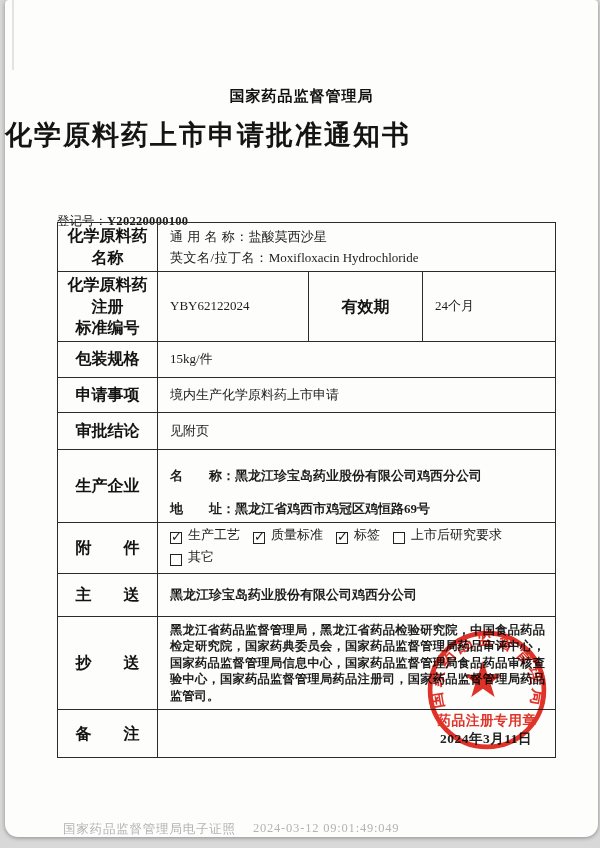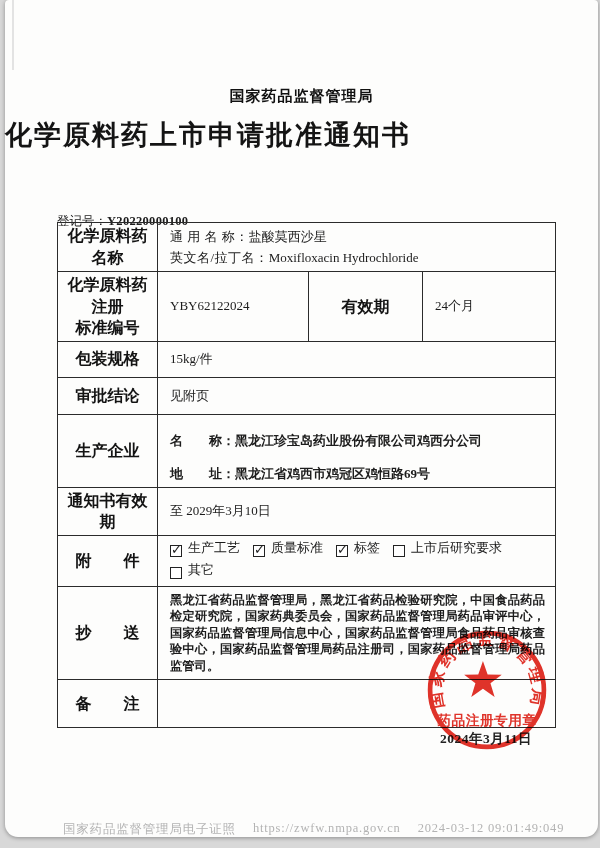--- a/index.html
+++ b/index.html
@@ -138,57 +138,61 @@
         <div>标准编号</div>
       </td>
       <td class="val">YBY62122024</td>
       <td class="lbl">有效期</td>
       <td class="val">24个月</td>
     </tr>
     <tr style="height:36px">
       <td class="lbl">包装规格</td>
       <td class="val" colspan="3">15kg/件</td>
     </tr>
+    <tr style="height:35px">
+      <td class="lbl">申请事项</td>
+      <td class="val" colspan="3">境内生产化学原料药上市申请</td>
+    </tr>
     <tr style="height:37px">
       <td class="lbl">审批结论</td>
       <td class="val" colspan="3">见附页</td>
     </tr>
     <tr style="height:52px">
       <td class="lbl">生产企业</td>
       <td class="val" colspan="3">
         <div class="line b">
           <span>名　　称：</span><span>黑龙江珍宝岛药业股份有限公司鸡西分公司</span>
         </div>
         <div class="line b">
           <span>地　　址：</span><span>黑龙江省鸡西市鸡冠区鸡恒路69号</span>
         </div>
       </td>
     </tr>
-    <tr style="height:36px">
-      <td class="lbl">通知书有效期</td>
-      <td class="val" colspan="3">至 2029年3月10日</td>
-    </tr>
     <tr style="height:32px">
       <td class="lbl">附　　件</td>
       <td class="val" colspan="3"><span class="cb-item">
               <span class="cb-box checked"></span>
               <span>生产工艺</span>
             </span><span class="cb-item">
               <span class="cb-box checked"></span>
               <span>质量标准</span>
             </span><span class="cb-item">
               <span class="cb-box checked"></span>
               <span>标签</span>
             </span><span class="cb-item">
               <span class="cb-box"></span>
               <span>上市后研究要求</span>
             </span><span class="cb-item">
               <span class="cb-box"></span>
               <span>其它</span>
             </span></td>
+    </tr>
+    <tr style="height:43px">
+      <td class="lbl">主　　送</td>
+      <td class="val b" colspan="3">黑龙江珍宝岛药业股份有限公司鸡西分公司</td>
     </tr>
     <tr style="height:72px">
       <td class="lbl">抄　　送</td>
       <td class="cc-text" colspan="3">黑龙江省药品监督管理局，黑龙江省药品检验研究院，中国食品药品检定研究院，国家药典委员会，国家药品监督管理局药品审评中心，国家药品监督管理局信息中心，国家药品监督管理局食品药品审核查验中心，国家药品监督管理局药品注册司，国家药品监督管理局药品监管司。</td>
     </tr>
     <tr style="height:48px">
       <td class="lbl">备　　注</td>
       <td class="val" colspan="3"></td>
     </tr>
   </tbody>
@@ -201,16 +205,15 @@
     <path id="sealArc" d="M 21.2 81 A 45 45 0 1 1 102.8 81" fill="none"></path>
     <text class="arc-text">
       <textPath href="#sealArc" startOffset="50%" text-anchor="middle">国家药品监督管理局</textPath>
     </text>
     <polygon class="star" points="58,33.5 62.6,46.7 76.5,47.0 65.4,55.4 69.5,68.8 58,60.8 46.5,68.8 50.6,55.4 39.5,47.0 53.4,46.7"></polygon>
     <text class="seal-bottom" x="62" y="96" text-anchor="middle">药品注册专用章</text>
   </svg>
 
   <div class="footer">
     <span>国家药品监督管理局电子证照</span>
-    <span>https://zwfw.nmpa.gov.cn</span>
     <span>2024-03-12 09:01:49:049</span>
   </div>
 </div>
 
 </body></html>

